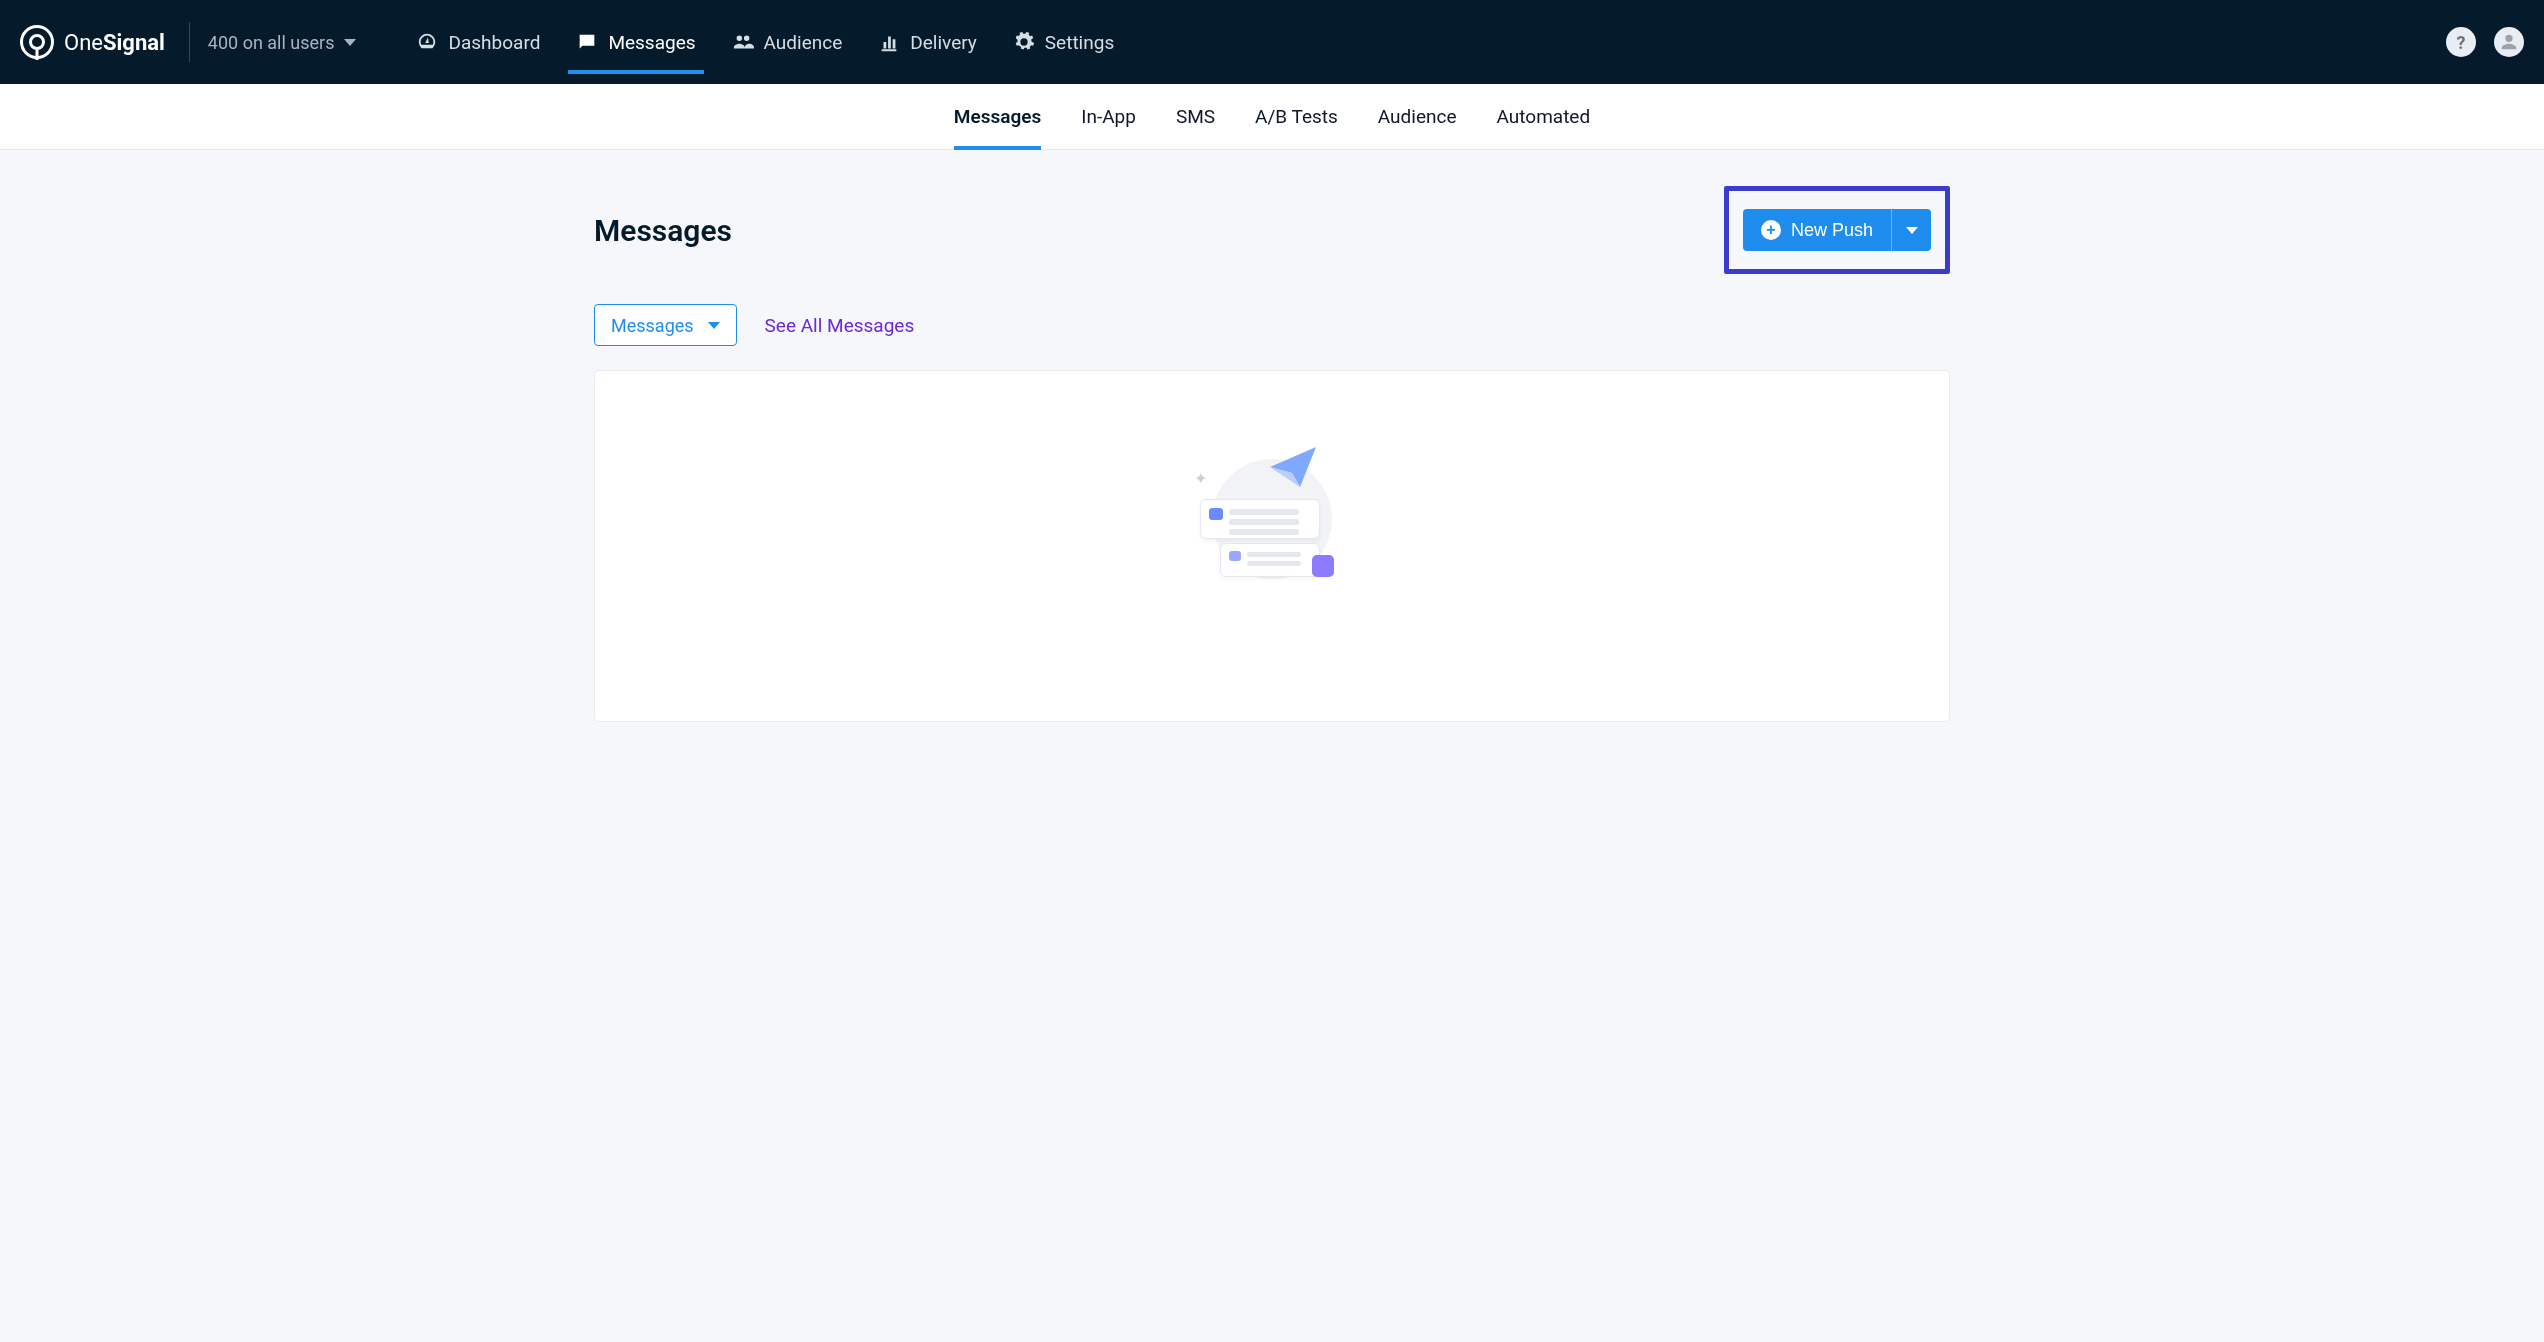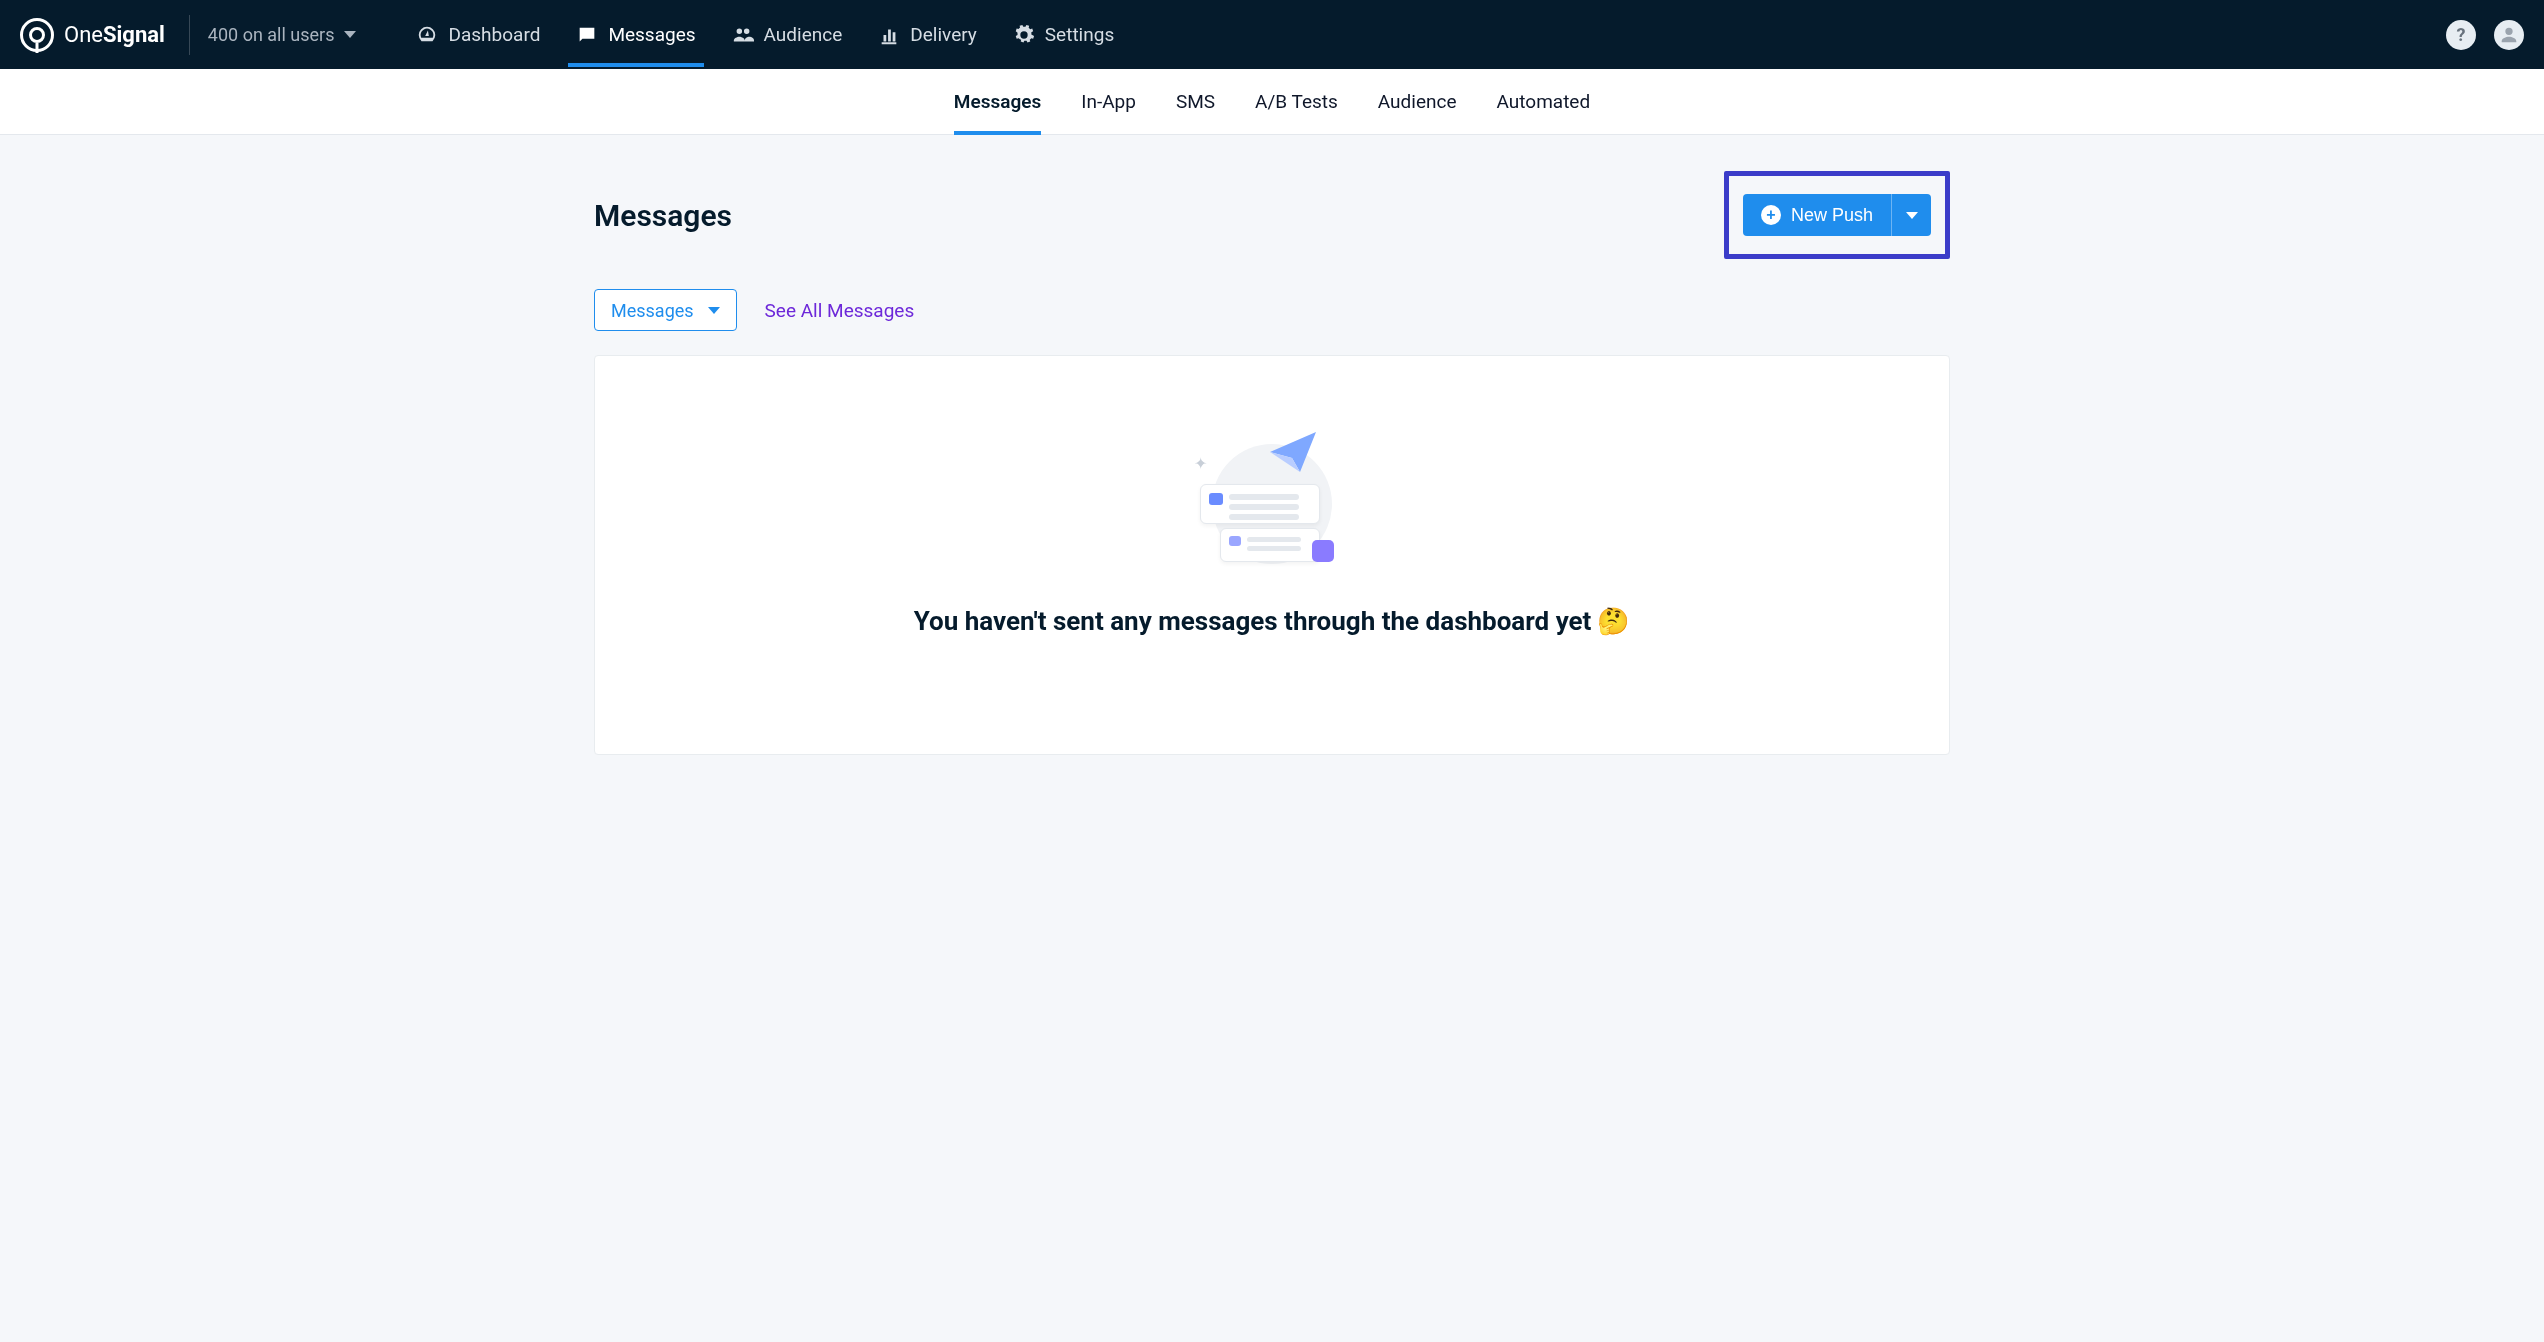--- a/index.html
+++ b/index.html
@@ -4,21 +4,21 @@
 <style>
   * { box-sizing: border-box; margin: 0; padding: 0; }
   body {
     font-family: -apple-system, BlinkMacSystemFont, "Segoe UI", Roboto, Helvetica, Arial, sans-serif;
     background: #f5f7fa;
     color: #051b2c;
   }
   
   .topnav {
     background: #051b2c;
-    height: 69px;
+    height: 84px;
     display: flex;
     align-items: center;
     padding: 0 20px;
     color: #fff;
   }
   .brand {
     display: flex;
     align-items: center;
     gap: 10px;
     padding-right: 20px;
@@ -262,15 +262,14 @@
         <span class="sparkle">✦</span>
         <svg class="plane" width="46" height="40" viewBox="0 0 46 40">
             <path fill="#7fa8ff" d="M0 20L46 0 30 40 22 26z"></path>
             <path fill="#b9cdff" d="M0 20l22 6 8 14z"></path>
           </svg>
         <div class="card1"></div>
         <div class="card2"></div>
         <div class="badge"></div>
       </div>
     </div>
-    <div class="empty-title">You haven't sent any messages through the dashboard yet 🤔</div>
   </div>
 </div>
 
 </body></html>

